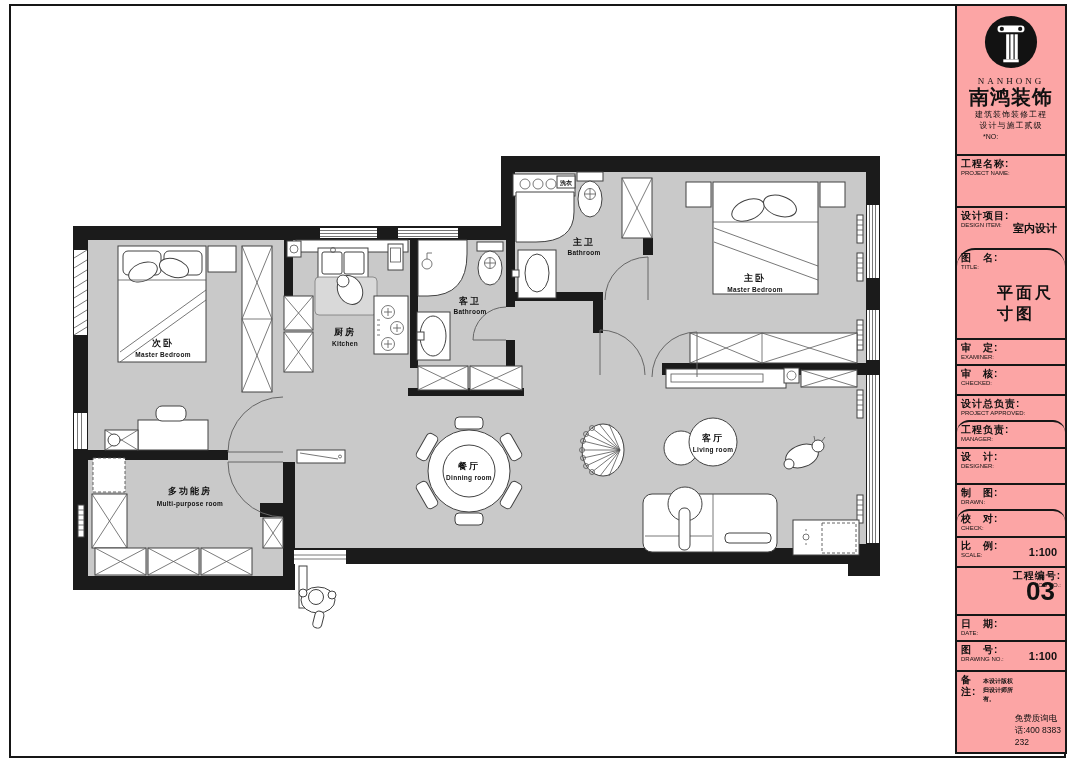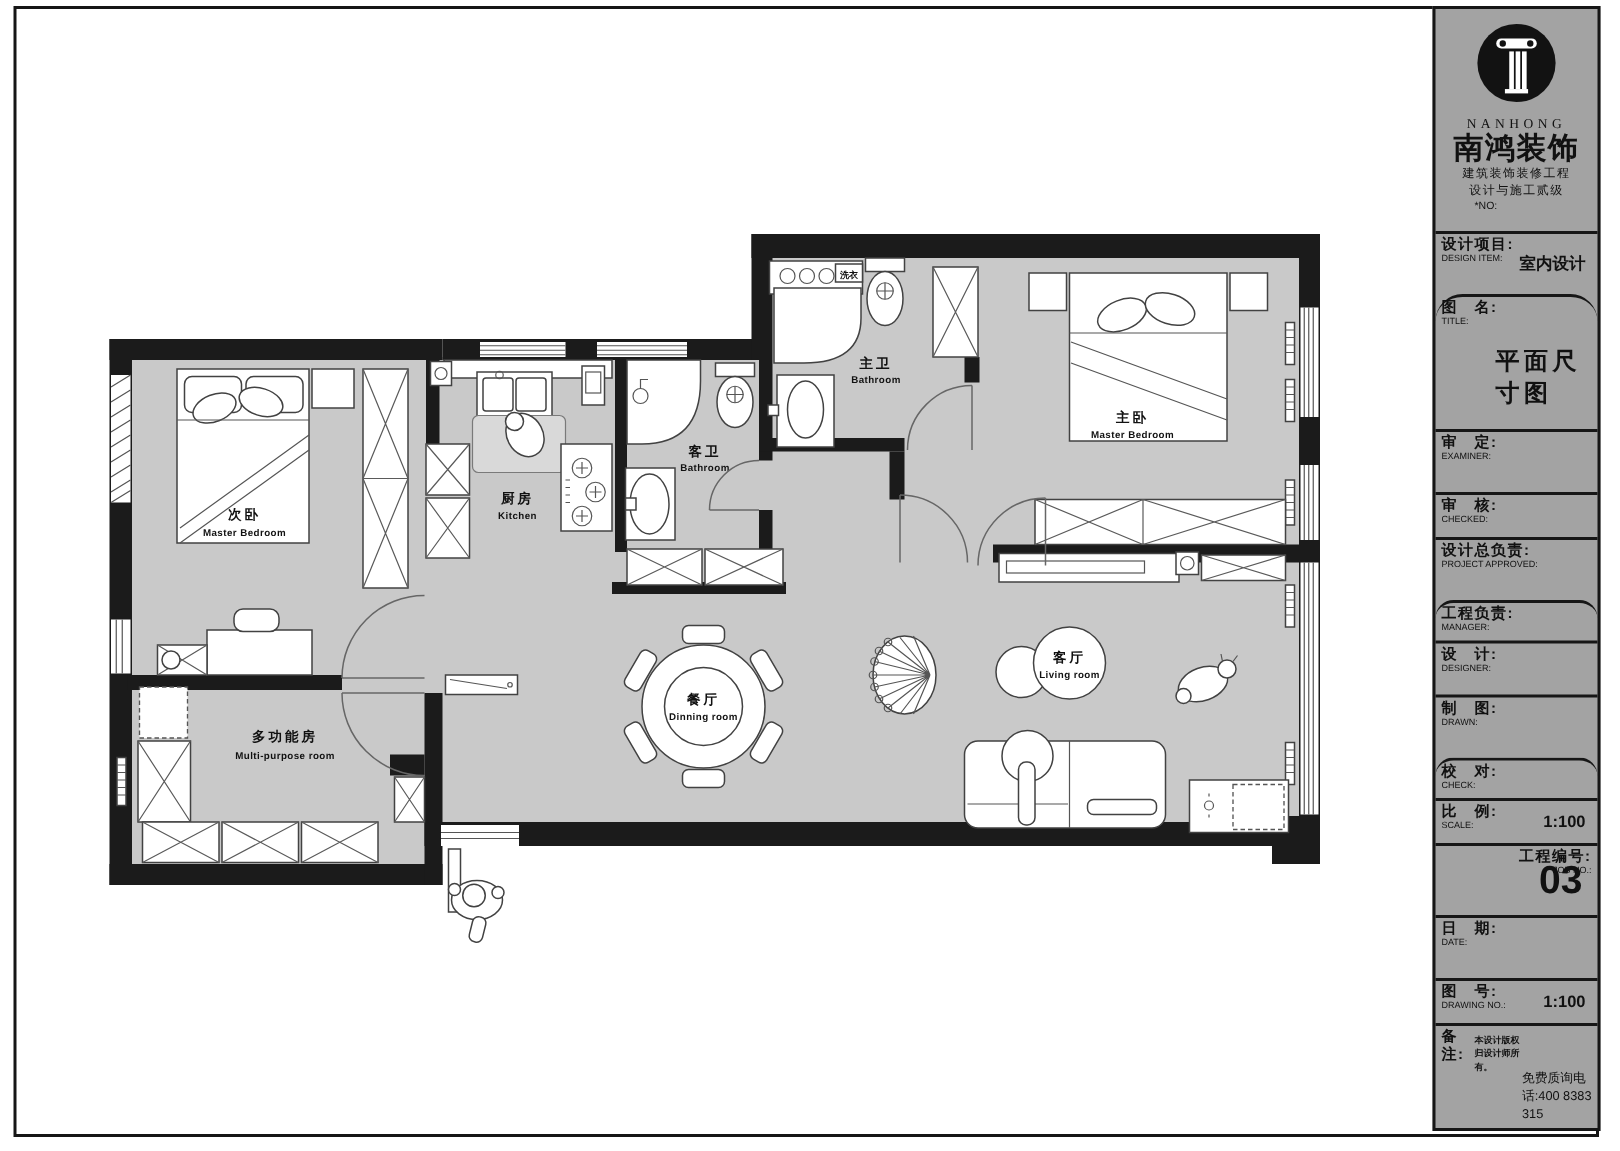--- a/index.html
+++ b/index.html
@@ -3,36 +3,36 @@
 <meta charset="utf-8">
 <style>
   html,body{margin:0;padding:0;background:#fff;width:1080px;height:767px;overflow:hidden;
     font-family:"Liberation Sans","DejaVu Sans",sans-serif;color:#111;}
   .stage{position:relative;width:1080px;height:767px;background:#fff;}
   .sheet{position:absolute;left:9px;top:4px;width:1053px;height:750px;border:2px solid #161616;background:#fff;}
   svg.plan{position:absolute;left:0;top:0;width:1080px;height:767px;}
 
   
   .tb{position:absolute;top:4px;right:13px;width:112px;height:750px;border:2px solid #161616;
-      background:#a3a3a3;display:flex;flex-direction:column;box-sizing:border-box;z-index:5;}
+      background:#fca5a5;display:flex;flex-direction:column;box-sizing:border-box;z-index:5;}
   .tb-logo{height:148px;text-align:center;padding-top:8px;box-sizing:border-box;}
   .brand-en{font-family:"Liberation Serif","DejaVu Serif",serif;font-size:9px;letter-spacing:3px;margin-top:2px;}
   .brand-cn{font-family:"DejaVu Serif","Liberation Serif",serif;font-size:20px;font-weight:bold;letter-spacing:1px;line-height:1.1;}
   .cert{font-size:8px;letter-spacing:1px;line-height:1.35;margin-top:2px;}
   .no-line{font-size:7px;text-align:left;padding-left:26px;margin-top:1px;}
   .tb-row{border-top:2px solid #161616;position:relative;box-sizing:border-box;padding:2px 4px;flex:0 0 auto;}
   .tb-row .cn{font-size:10px;font-weight:bold;letter-spacing:1px;display:block;line-height:1.15;}
   .tb-row .en{font-size:6px;letter-spacing:0px;display:block;transform-origin:left top;line-height:1.2;}
   .tb-row .val{position:absolute;right:8px;top:50%;transform:translateY(-50%);font-size:11px;font-weight:bold;}
   .tb-row.r-name{height:52px;}
   .tb-row.r-item{height:42px;}
   .tb-row.r-title{height:90px;border-radius:18px;}
   .tb-row.r-title .val{position:static;transform:none;display:block;text-align:left;
       font-size:16px;letter-spacing:3px;margin-top:12px;margin-left:36px;}
-  .tb-row.r-s28{height:42px;} .tb-row.r-s30{height:30px;} .tb-row.r-s27{height:27px;border-radius:12px;}
+  .tb-row.r-s28{height:26px;} .tb-row.r-s30{height:30px;} .tb-row.r-s27{height:27px;border-radius:12px;}
   .tb-row.r-s25{height:36px;} .tb-row.r-s33{height:48px;text-align:right;}
   .tb-row.r-job .val{font-size:26px;right:10px;}
   .tb-row.r-remarks{flex:1 1 auto;display:flex;flex-direction:row;}
   .rem-lines{font-size:7.5px;line-height:1.3;margin-top:2px;}
   .rem-fine{font-size:6px;font-weight:bold;margin-top:3px;}
   .rem-phone{font-size:8.5px;margin-top:auto;margin-bottom:3px;letter-spacing:0px;}
 
   
   .floor{fill:#c9c9c9;stroke:none;}
   .wall{fill:#1b1b1b;stroke:none;}
@@ -444,20 +444,25 @@
       </svg>
       <div class="brand-en">NANHONG</div>
       <div class="brand-cn">南鸿装饰</div>
       <div class="cert">
         <span>建筑装饰装修工程</span><br>
         <span>设计与施工贰级</span>
       </div>
       <div class="no-line">*NO:</div>
     </div>
 
+    <div class="tb-row r-name">
+      <span class="cn">工程名称:</span>
+      <span class="en">PROJECT NAME:</span>
+      <span class="val"></span>
+    </div>
     <div class="tb-row r-item">
       <span class="cn">设计项目:</span>
       <span class="en">DESIGN ITEM:</span>
       <span class="val">室内设计</span>
     </div>
     <div class="tb-row r-title">
       <span class="cn">图　名:</span>
       <span class="en">TITLE:</span>
       <span class="val">平面尺寸图</span>
     </div>
@@ -512,16 +517,16 @@
       <span class="val"></span>
     </div>
     <div class="tb-row r-s30">
       <span class="cn">图　号:</span>
       <span class="en">DRAWING NO.:</span>
       <span class="val">1:100</span>
     </div>
     <div class="tb-row r-remarks">
       <span class="cn">备　注:</span>
       <div class="rem-fine">本设计版权归设计师所有。</div>
-      <div class="rem-phone">免费质询电话:400 8383 315</div>
+      <div class="rem-phone">免费质询电话:400 8383 232</div>
     </div>
   </div>
 </div>
 
 </body></html>

